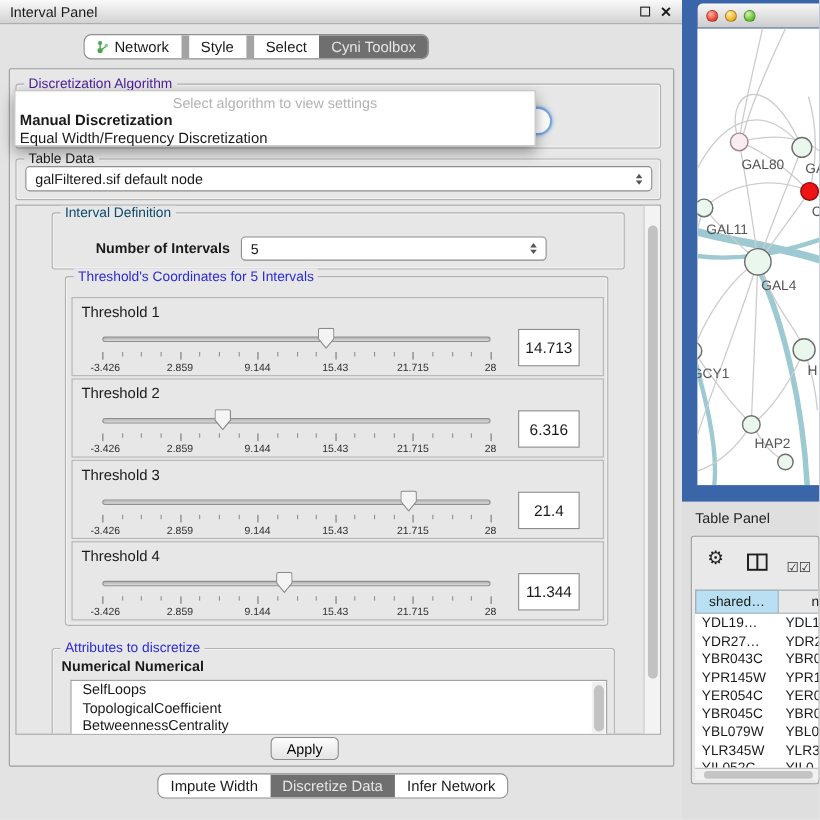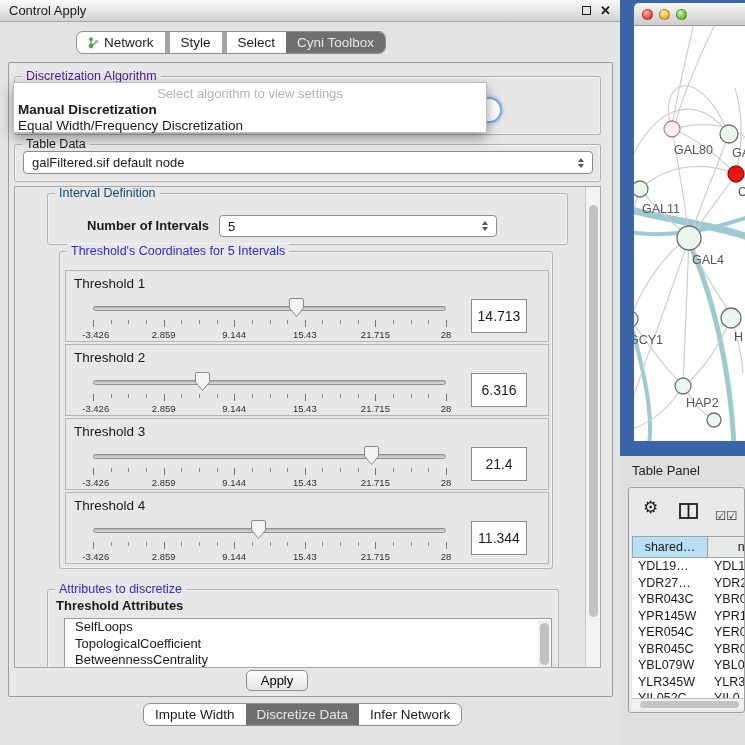--- a/index.html
+++ b/index.html
@@ -7,21 +7,21 @@
 body{font-family:"Liberation Sans",sans-serif;background:#e3e3e3;position:relative;overflow:hidden;font-size:13px;color:#1a1a1a}
 .abs{position:absolute}
 
 .cp-titlebar{left:0;top:0;width:620px;height:22px;background:linear-gradient(#fafafa,#d2d2d2);border-bottom:1px solid #a9a9a9;display:flex;align-items:center;padding:0 9px}
 .cp-title{font-size:13px}
 .win-btns{margin-left:auto;display:flex;align-items:center;gap:9px}
 .float-btn{width:9px;height:9px;border:1.5px solid #1c1c1c;display:inline-block}
 .close-btn{font-size:13px;font-weight:bold;line-height:1}
 .tabbar{display:flex;align-items:stretch;background:#fff;border:1px solid #8f8f8f;border-radius:7px;overflow:hidden;height:23px}
 .tab{display:flex;align-items:center;gap:5px;padding:0 11px;font-size:13.5px;white-space:nowrap}
-.tab.sep{border-left:5px solid #a3a3a3}
+.tab.sep{border-left:7px solid #a3a3a3}
 .tab.sel{background:#6f6f6f;color:#e6e6e6;border-left:none}
 .tab.sel+.tab{border-left:none}
 .outer-panel{left:8px;top:62px;width:605px;height:635px;border:1px solid #9c9c9c;background:#e7e7e7;border-radius:2px}
 .groupbox{position:absolute;border:1px solid #b2b2b2;border-radius:3px;box-shadow:inset 0 0 0 1px rgba(255,255,255,.5)}
 .gb-title{position:absolute;top:-8px;left:7px;background:#e7e7e7;padding:0 4px;font-size:12.5px;white-space:nowrap}
 .green{color:#0c4a6e}
 .blue{color:#2b2bd4}
 .dim-green{color:#4c1d95}
 .combo{position:absolute;background:#fff;border:1px solid #8d8d8d;border-radius:4px;display:flex;align-items:center;padding:0 8px;font-size:13px}
 .combo .arrows{margin-left:auto;display:flex;flex-direction:column;gap:2px}
@@ -72,21 +72,21 @@
 .grid-rows{position:absolute;left:3px;top:70px;width:160px;height:140px;overflow:hidden;background:#fff}
 .grow{display:flex;height:16.5px;align-items:center}
 .gcell{padding-left:6px;font-size:12.5px;white-space:nowrap;overflow:hidden}
 .hscroll{position:absolute;left:3px;top:210px;width:160px;height:11px;background:#f1f1f1;border-top:1px solid #bdbdbd}
 .hthumb{position:absolute;left:8px;top:2px;width:99px;height:7px;background:#c4c4c4;border-radius:3.5px}
 </style>
 </head>
 <body>
 
 <div class="abs cp-titlebar">
-  <span class="cp-title">Control Apply</span>
+  <span class="cp-title">Interval Panel</span>
   <span class="win-btns">
     <span class="float-btn"></span>
     <span class="close-btn">✕</span>
   </span>
 </div>
 
 <div class="abs tabbar" id="top-tabs" style="left:76px;top:31px">
     <div class="tab">
       <svg width="11" height="13" viewBox="0 0 11 13">
         <path d="M3 5v3 M4.5 9L8 6.5" stroke="#3f9e3f" stroke-width="1.2" fill="none"></path>
@@ -309,21 +309,21 @@
           <span class="thumb" style="left: calc(47% - 7.5px);"><svg width="15" height="19" viewBox="0 0 15 19">
               <path d="M0.5,2 Q0.5,0.5 2,0.5 H13 Q14.5,0.5 14.5,2 V10 L7.5,18.5 L0.5,10 Z" fill="#f4f4f4" stroke="#8a8a8a"></path>
             </svg></span>
         </div>
         <div class="thr-value">11.344</div>
       </div>
     </div>
 
   <div class="groupbox" style="left:32px;top:402px;width:512px;height:110px">
     <span class="gb-title blue">Attributes to discretize</span>
-    <span class="bold-label" style="left:8px;top:8px">Threshold Attributes</span>
+    <span class="bold-label" style="left:8px;top:8px">Numerical Numerical</span>
     <ul class="listbox" id="attr-list" style="left:16px;top:28px;width:488px;height:78px">
         <li>SelfLoops</li>
         <li>TopologicalCoefficient</li>
         <li>BetweennessCentrality</li>
         <div class="list-vscroll">
           <div class="list-vthumb"></div>
         </div>
       </ul>
   </div>
 

